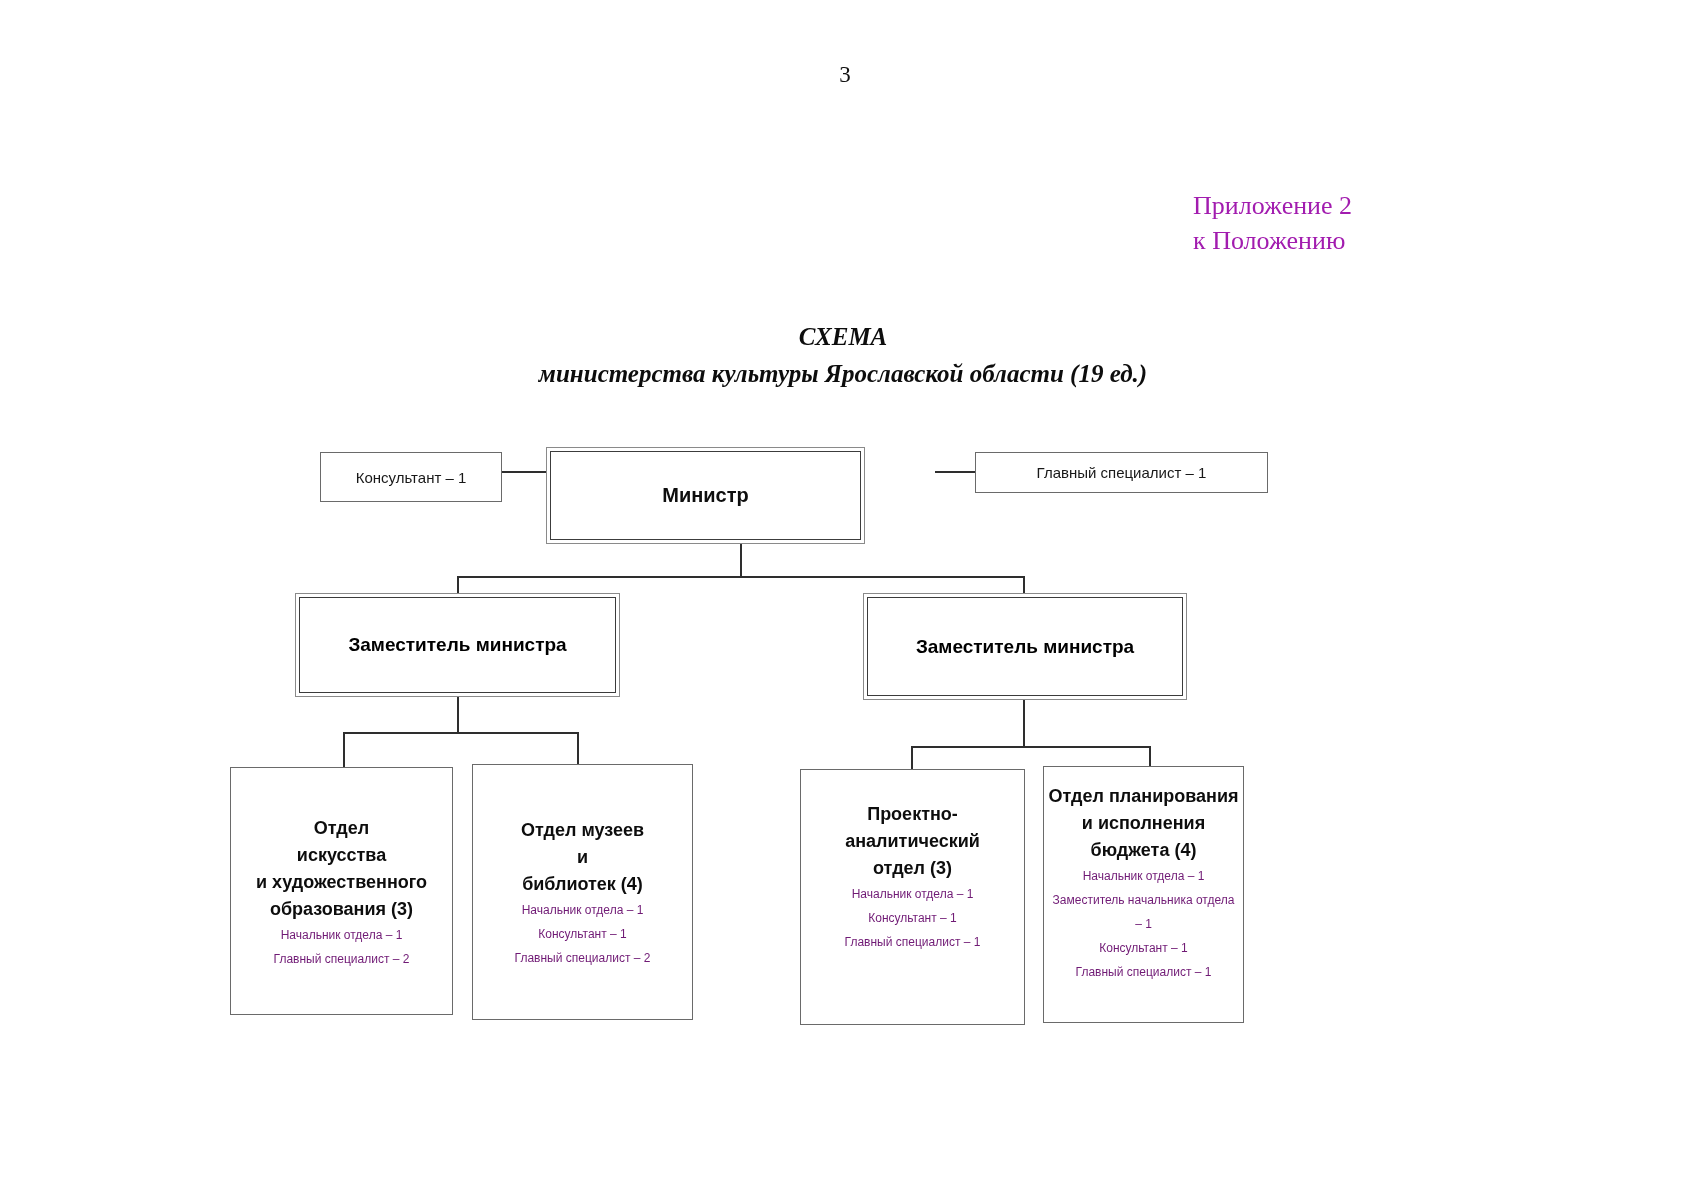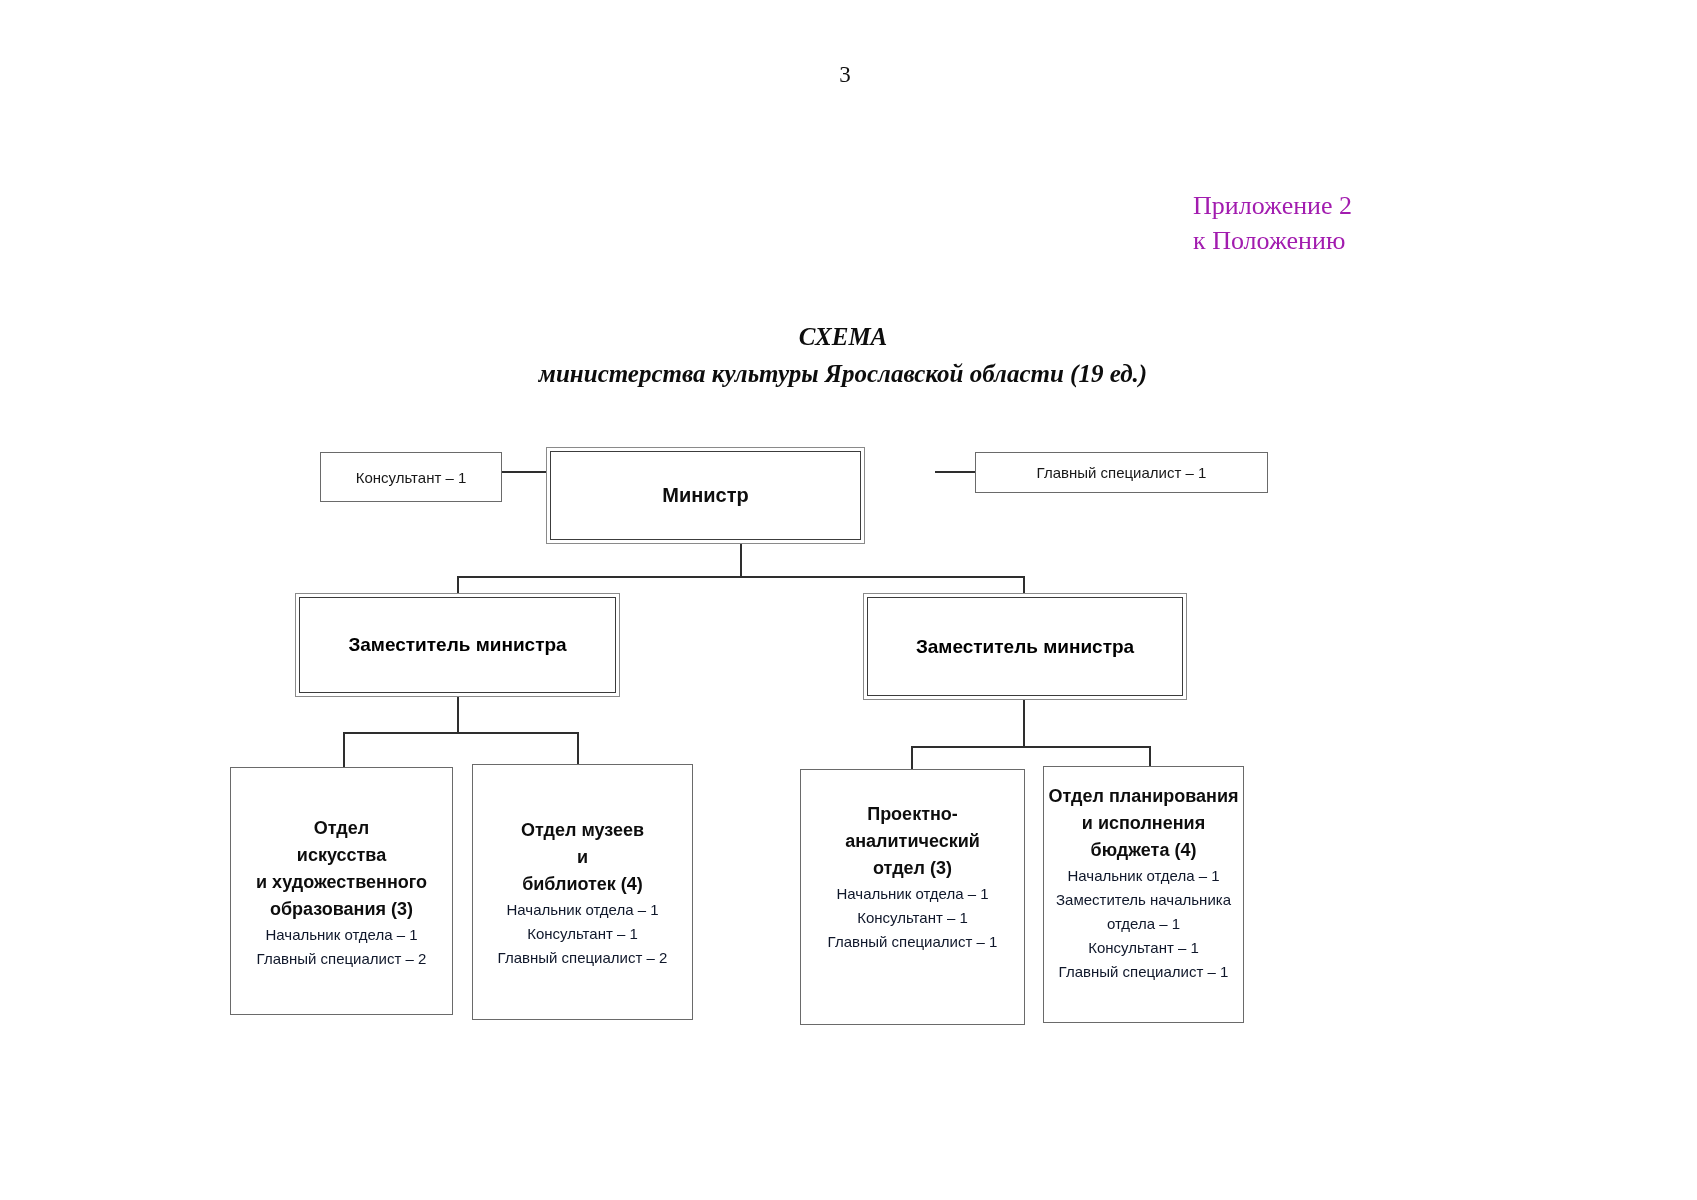--- a/index.html
+++ b/index.html
@@ -46,21 +46,21 @@
   }
   .title-lg{font-weight:bold;font-size:20px;color:#0e0e0e;}
   .title-md{font-weight:bold;font-size:19px;color:#000000;}
   .dept{
     position:absolute;box-sizing:border-box;background:#fff;
     border:1px solid #6a6a6a;
     display:flex;flex-direction:column;align-items:center;justify-content:center;
     text-align:center;padding:6px 4px;
   }
   .dept .t{font-weight:bold;font-size:18px;line-height:27px;color:#0d0d0d;}
-  .dept .s{font-size:15px;line-height:24px;color:#0f172a;}
+  .dept .s{font-size:12px;line-height:24px;color:#701a75;}
   .pb0{padding-bottom:3px;}
   .pb40{padding-bottom:46px;}
   .pb22{padding-bottom:28px;}
 </style>
 </head>
 <body>
 
 <div class="page">
 
   <div class="page-number serif">3</div>

